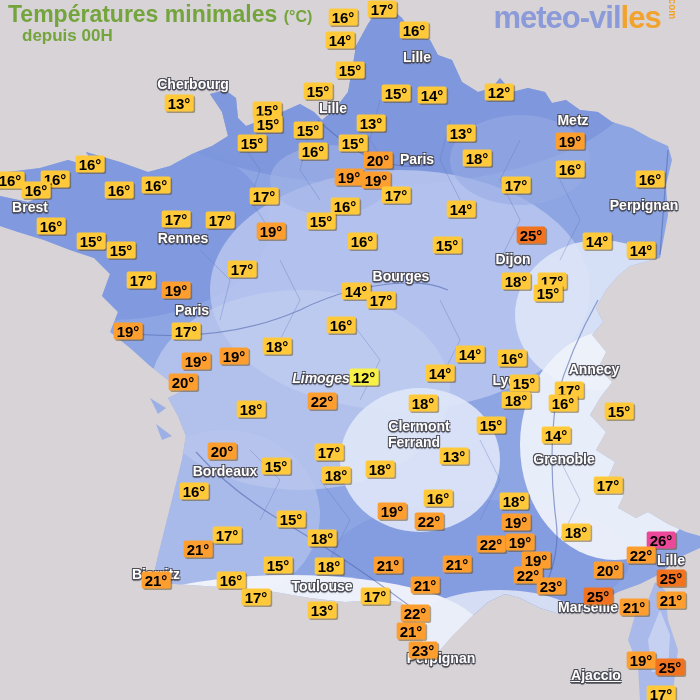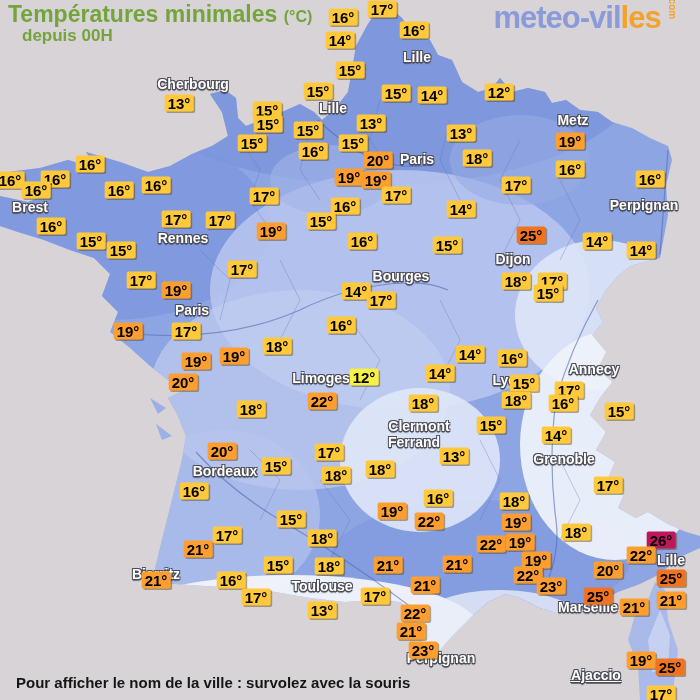--- a/index.html
+++ b/index.html
@@ -110,21 +110,21 @@
       <span class="city" style="left: 417px; top: 57px;">Lille</span>
       <span class="city" style="left: 333px; top: 108px;">Lille</span>
       <span class="city" style="left: 417px; top: 159px;">Paris</span>
       <span class="city" style="left: 573px; top: 120px;">Metz</span>
       <span class="city" style="left: 644px; top: 205px;">Perpignan</span>
       <span class="city" style="left: 30px; top: 207px;">Brest</span>
       <span class="city" style="left: 183px; top: 238px;">Rennes</span>
       <span class="city" style="left: 513px; top: 259px;">Dijon</span>
       <span class="city" style="left: 192px; top: 310px;">Paris</span>
       <span class="city" style="left: 401px; top: 276px;">Bourges</span>
-      <span class="city" style="left: 321px; top: 378px;">Limoges</span>
+      <span class="city" style="left: 321px; top: 378px; font-style: italic;">Limoges</span>
       <span class="city" style="left: 509px; top: 380px;">Lyon</span>
       <span class="city" style="left: 594px; top: 369px;">Annecy</span>
       <span class="city" style="left: 419px; top: 426px;">Clermont</span>
       <span class="city" style="left: 414px; top: 442px;">Ferrand</span>
       <span class="city" style="left: 564px; top: 459px;">Grenoble</span>
       <span class="city" style="left: 225px; top: 471px;">Bordeaux</span>
       <span class="city" style="left: 156px; top: 574px;">Biarritz</span>
       <span class="city" style="left: 322px; top: 586px;">Toulouse</span>
       <span class="city" style="left: 588px; top: 607px;">Marseille</span>
       <span class="city" style="left: 671px; top: 560px;">Lille</span>
@@ -236,35 +236,34 @@
       <span class="temp" style="left: 536px; top: 560px; background: rgb(253, 158, 46);">19°</span>
       <span class="temp" style="left: 528px; top: 575px; background: rgb(253, 158, 46);">22°</span>
       <span class="temp" style="left: 551px; top: 586px; background: rgb(253, 158, 46);">23°</span>
       <span class="temp" style="left: 388px; top: 565px; background: rgb(253, 158, 46);">21°</span>
       <span class="temp" style="left: 457px; top: 564px; background: rgb(253, 158, 46);">21°</span>
       <span class="temp" style="left: 425px; top: 585px; background: rgb(253, 158, 46);">21°</span>
       <span class="temp" style="left: 375px; top: 596px; background: rgb(255, 201, 58);">17°</span>
       <span class="temp" style="left: 415px; top: 613px; background: rgb(253, 158, 46);">22°</span>
       <span class="temp" style="left: 411px; top: 631px; background: rgb(253, 158, 46);">21°</span>
       <span class="temp" style="left: 423px; top: 650px; background: rgb(253, 158, 46);">23°</span>
-      <span class="temp" style="left: 661px; top: 540px; background: #be185d;">26°</span>
+      <span class="temp" style="left: 661px; top: 540px; background: #ec4899;">26°</span>
       <span class="temp" style="left: 641px; top: 555px; background: rgb(253, 158, 46);">22°</span>
       <span class="temp" style="left: 671px; top: 578px; background: rgb(241, 115, 31);">25°</span>
       <span class="temp" style="left: 608px; top: 570px; background: rgb(253, 158, 46);">20°</span>
       <span class="temp" style="left: 598px; top: 596px; background: rgb(241, 115, 31);">25°</span>
       <span class="temp" style="left: 671px; top: 600px; background: rgb(253, 158, 46);">21°</span>
       <span class="temp" style="left: 634px; top: 607px; background: rgb(253, 158, 46);">21°</span>
       <span class="temp" style="left: 641px; top: 660px; background: rgb(253, 158, 46);">19°</span>
       <span class="temp" style="left: 670px; top: 667px; background: rgb(241, 115, 31);">25°</span>
       <span class="temp" style="left: 661px; top: 694px; background: rgb(255, 201, 58);">17°</span>
     </div>
 
   <div class="hdr">
     <div class="t1"><span>Températures minimales</span> <span class="unit">(°C)</span></div>
     <div class="t2">depuis 00H</div>
   </div>
 
   <div class="logo"><span class="b">meteo-vil</span><span class="o">les</span><span class="tld">.com</span></div>
 
 
-  <div class="footer">Pour afficher le nom de la ville : survolez avec la souris</div>
 
 </div>
 
 </body></html>

